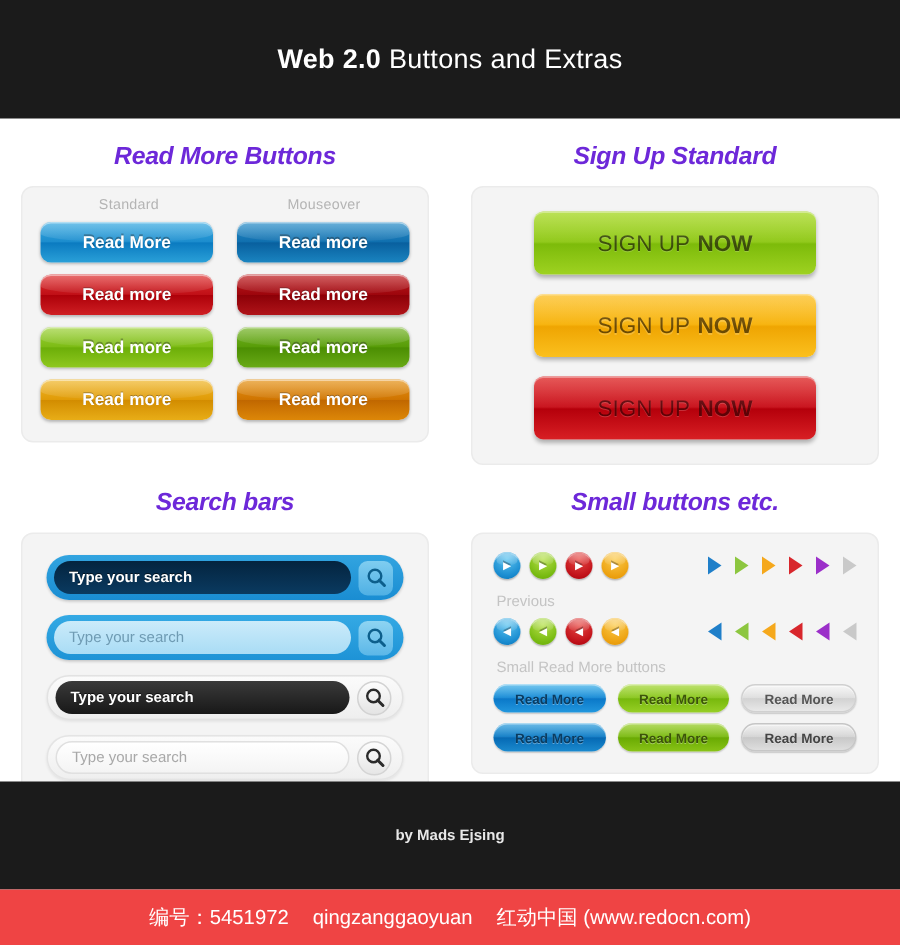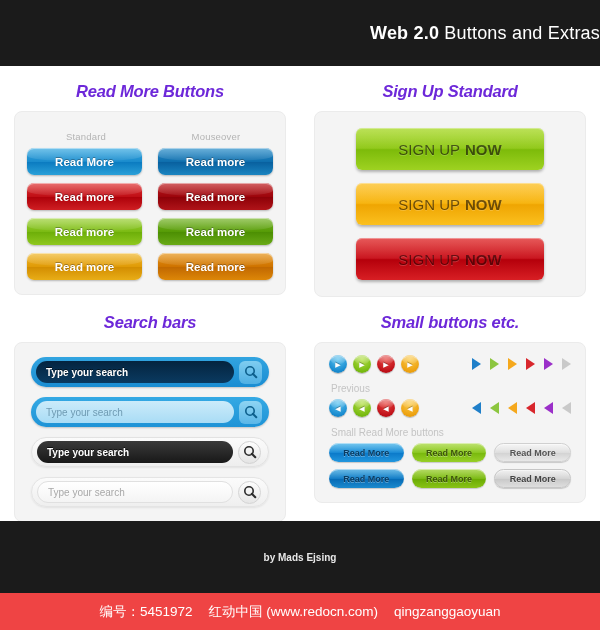--- a/index.html
+++ b/index.html
@@ -6,40 +6,40 @@
   html, body {
     width: 600px; height: 630px;
     font-family: "Liberation Sans", sans-serif;
     background: #ffffff;
     overflow: hidden;
   }
   .page { position: relative; width: 600px; height: 630px; background: #fff; }
 
   
   .header {
-    height: 66px; background: #1b1b1b;
-    display: flex; align-items: center; justify-content: flex-end;
+    height: 79px; background: #1b1b1b;
+    display: flex; align-items: center; justify-content: center;
   }
   .header-title { color: #fff; font-size: 18px; letter-spacing: .2px; }
   .header-title .strong { font-weight: bold; }
   .header-title .light { font-weight: normal; }
 
   
   .body { padding: 0 0 0 0; }
   .row { display: flex; }
   .col { width: 300px; padding: 0 14px; }
 
   .section-title {
     text-align: center; color: #6d28d9; font-size: 16.5px; font-weight: bold;
     margin: 16px 0 10px 0; letter-spacing: -.2px; font-style: italic;
   }
 
   .panel {
     background: #f4f4f4; border: 1px solid #ebebeb; border-radius: 8px;
-    padding: 17px 12px 14px 12px;
+    padding: 4px 12px 14px 12px;
   }
 
   
   .colhead { display: flex; gap: 16px; margin: 2px 0 6px 2px; }
   .colhead span {
     flex: 1; text-align: center; color: #b4b4b4; font-size: 9.5px; letter-spacing: .2px;
   }
   .btn-grid { display: flex; gap: 16px; }
   .btn-col { flex: 1; display: flex; flex-direction: column; gap: 8px; }
 
@@ -368,17 +368,17 @@
 
     </div>
   </div>
 
   <div class="footer">
     <div class="footer-text">by Mads Ejsing</div>
   </div>
 
   <div class="bottombar">
     <span>编号：5451972</span>
+    <span>qingzanggaoyuan</span>
     <span>红动中国 (www.redocn.com)</span>
-    <span>qingzanggaoyuan</span>
   </div>
 
 </div>
 
 </body></html>

